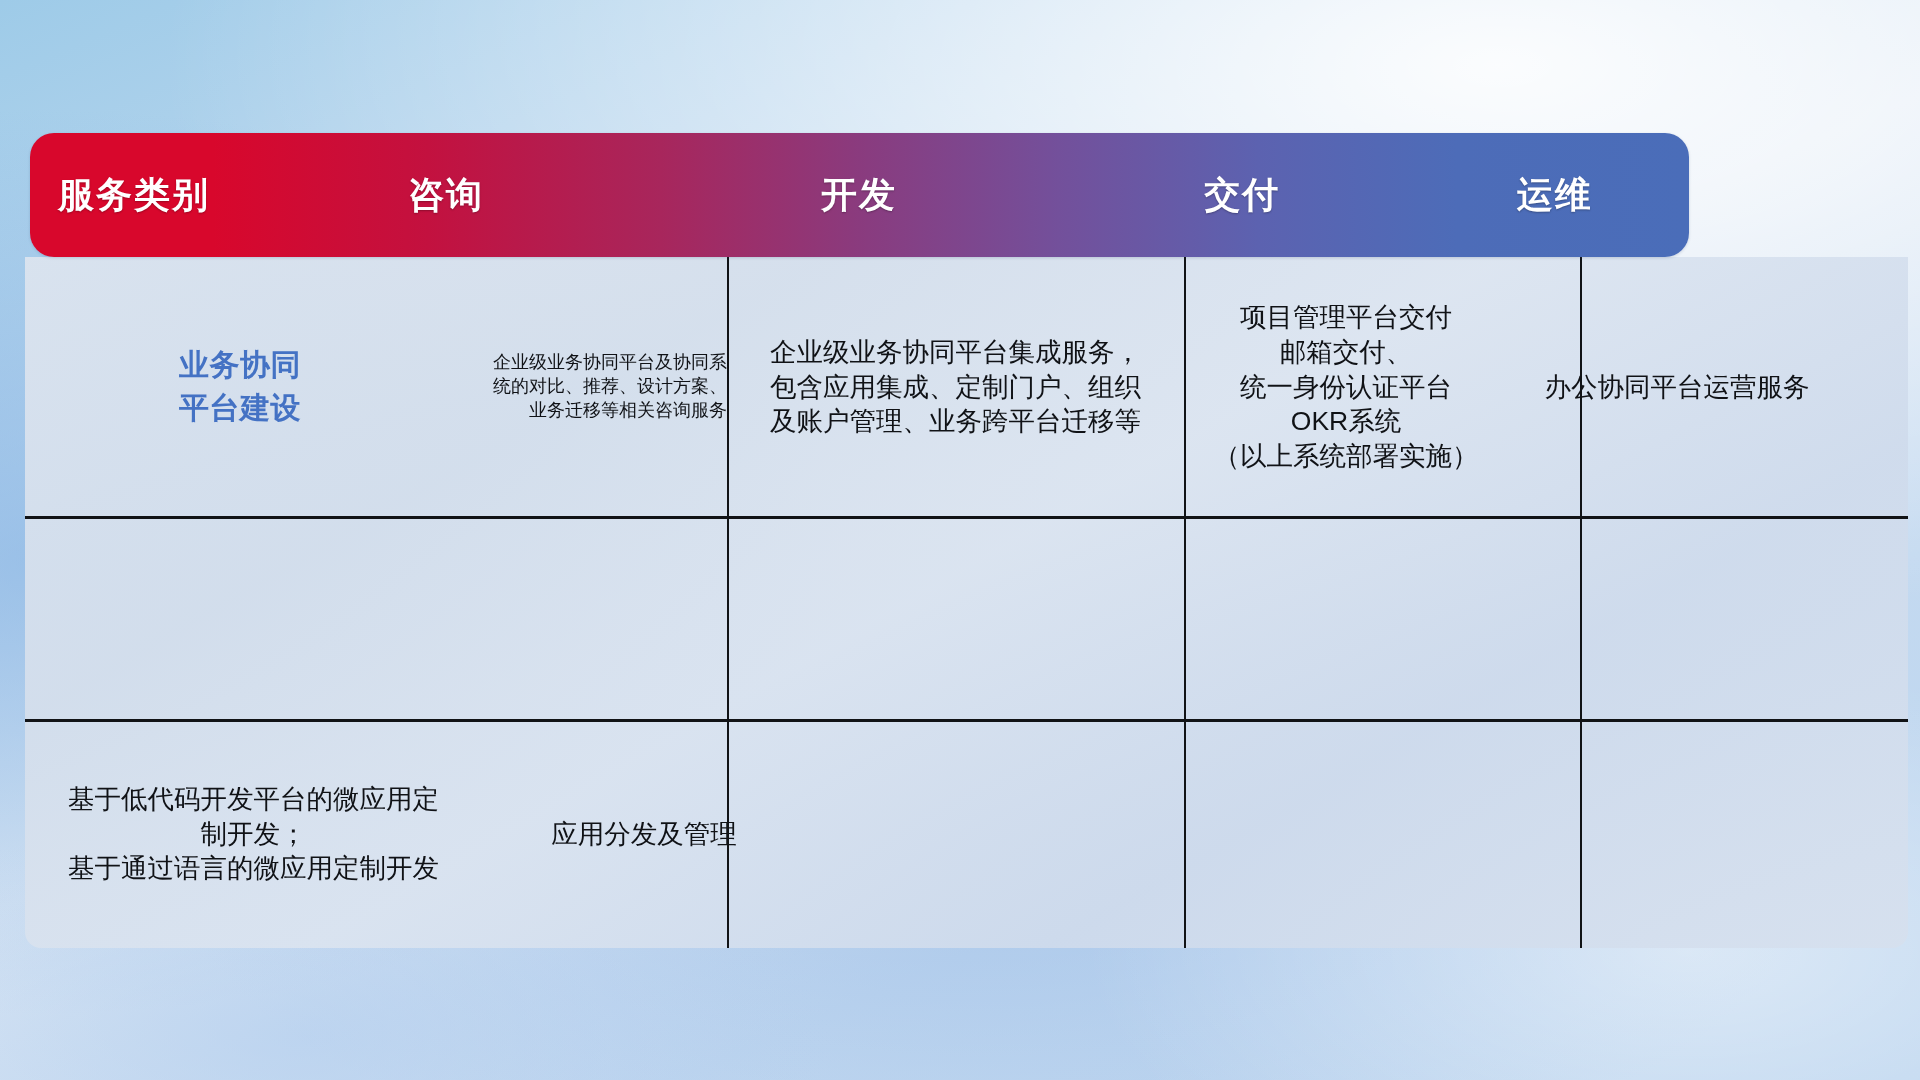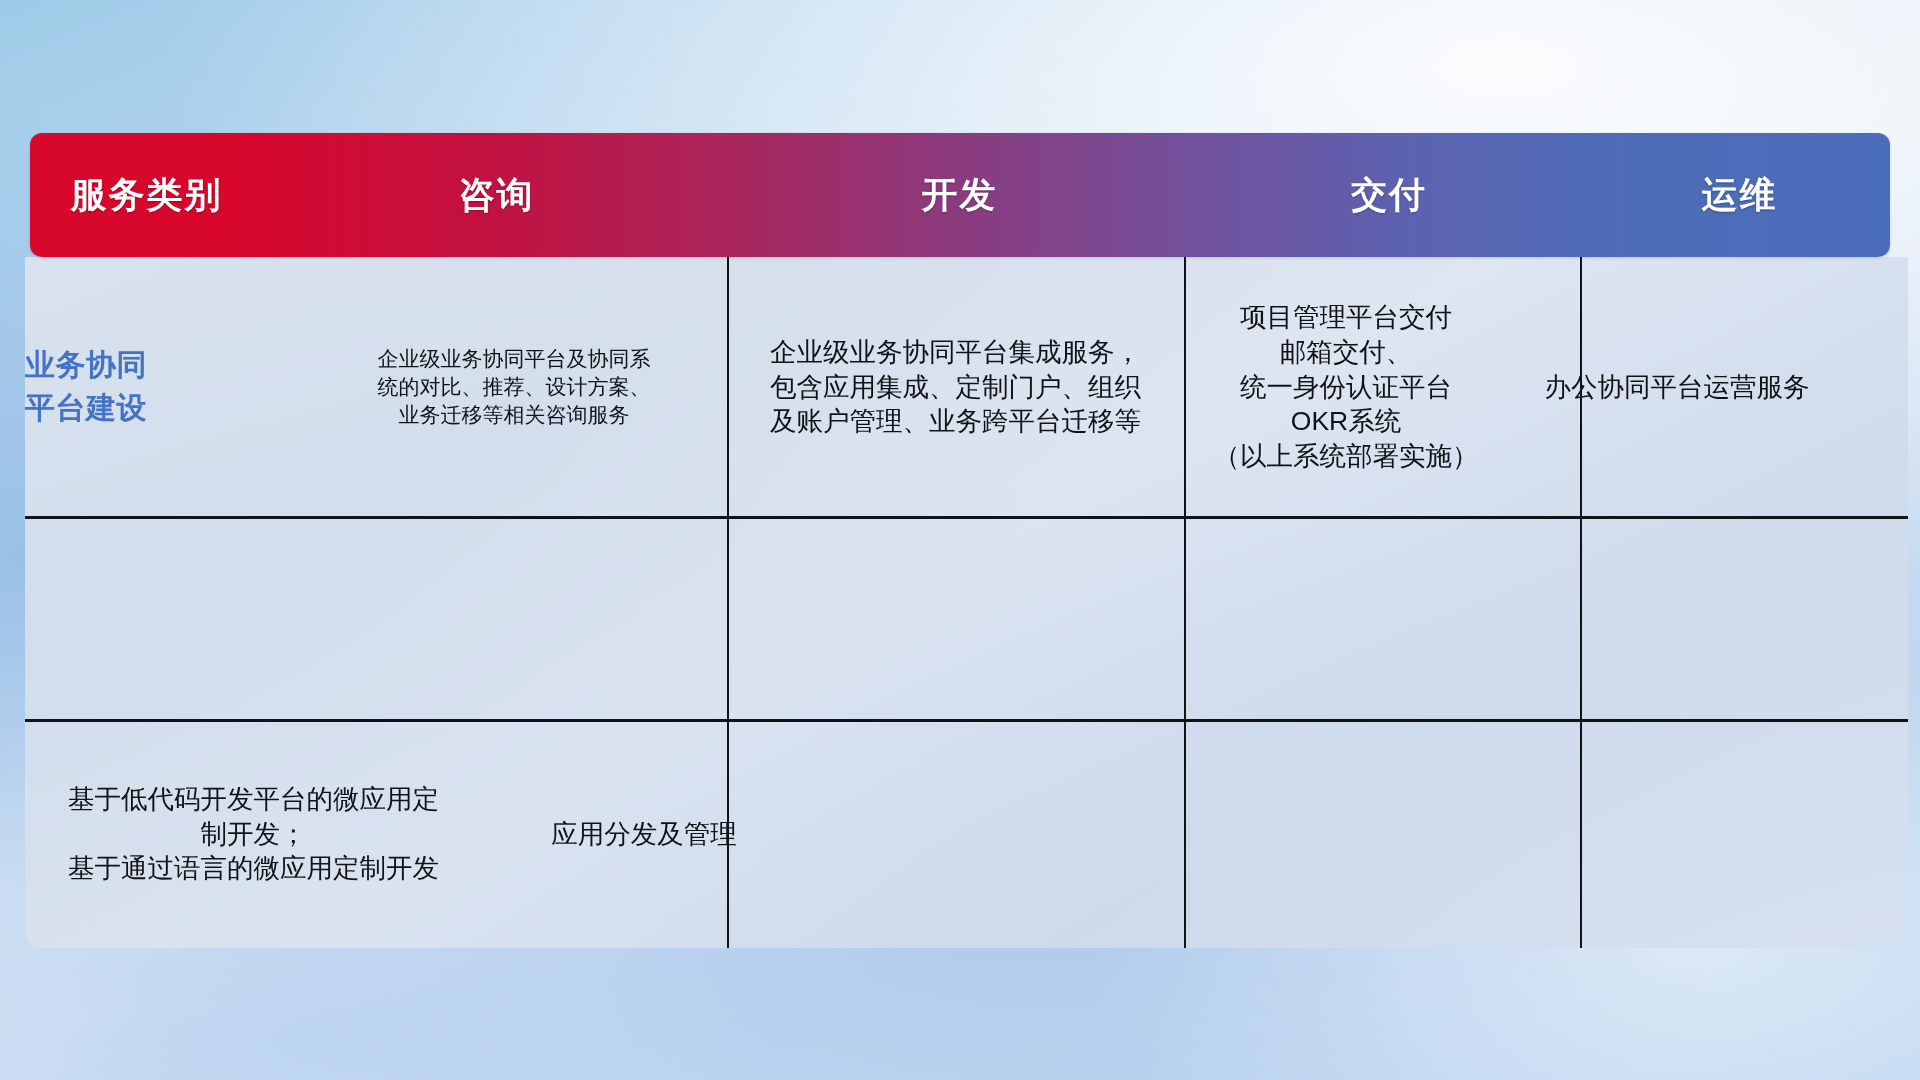--- a/index.html
+++ b/index.html
@@ -24,22 +24,22 @@
       radial-gradient(38% 30% at 16% 96%, rgba(178,205,238,0.6) 0%, rgba(178,205,238,0) 72%);
   }
 
   
   #table-wrap{
     position:absolute;left:25px;top:133px;width:1883px;height:815px;
   }
 
   
   #table-header{
-    position:absolute;left:5px;top:0;width:1860px;height:124px;
-    border-radius:12px;
+    position:absolute;left:5px;top:0;width:1659px;height:124px;
+    border-radius:24px;
     background:linear-gradient(90deg,
         #d8072c 0%, #d8072c 11%, #c3113f 24%,
         #a8265c 38%, #8a3b7e 50%, #73509b 62%,
         #5c62b0 74%, #4d6cb8 86%, #4a6db9 100%);
     display:flex;align-items:center;
     box-shadow:0 1px 3px rgba(40,60,100,.18);
     z-index:3;
   }
   .hcell{
     color:#ffffff;font-weight:bold;font-size:36px;letter-spacing:2px;
@@ -95,29 +95,29 @@
   .c3{width:328px;padding-left:24px;}
 
   .cat{
     width:702px;height:100%;
     display:flex;align-items:center;
     box-sizing:border-box;
     position:relative;
   }
   .cat-label{
     position:absolute;left:0;width:276px;
-    text-align:left;
+    text-align:right;
     color:#4472c4;font-weight:bold;font-size:30px;line-height:1.42;
     white-space:pre-line;
     letter-spacing:.5px;
   }
   .cat-desc{
     position:absolute;left:276px;width:426px;
-    text-align:center;
-    font-size:21px;line-height:1.33;color:#101216;
+    text-align:right;
+    font-size:18px;line-height:1.33;color:#101216;
     white-space:pre-line;
   }
 </style>
 </head>
 <body>
 
 <div id="bg"></div>
 
 <div id="table-wrap">
 

